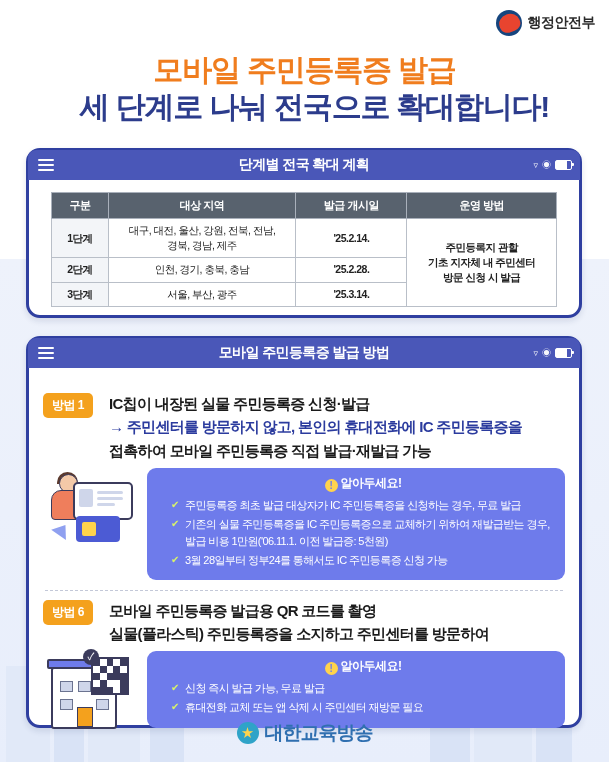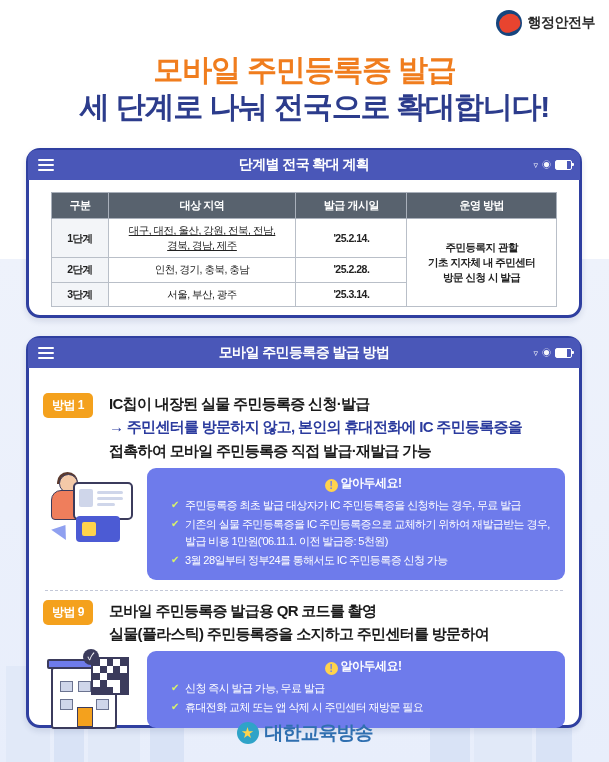--- a/index.html
+++ b/index.html
@@ -446,21 +446,21 @@
         <tr>
           <th>구분</th>
           <th>대상 지역</th>
           <th>발급 개시일</th>
           <th>운영 방법</th>
         </tr>
       </thead>
       <tbody>
         <tr>
           <td class="stage">1단계</td>
-          <td class="region" style="white-space:pre-line;text-decoration:underline;">대구, 대전, 울산, 강원, 전북, 전남,
+          <td class="region" style="white-space:pre-line;">대구, 대전, 울산, 강원, 전북, 전남,
 경북, 경남, 제주</td>
           <td class="date">'25.2.14.</td>
           <td class="method" rowspan="3" style="white-space:pre-line;">주민등록지 관할
 기초 지자체 내 주민센터
 방문 신청 시 발급</td>
         </tr>
         <tr>
           <td class="stage">2단계</td>
           <td class="region">인천, 경기, 충북, 충남</td>
           <td class="date">'25.2.28.</td>
@@ -525,21 +525,21 @@
           </div>
           <div class="note-li">주민등록증 최초 발급 대상자가 IC 주민등록증을 신청하는 경우, 무료 발급</div>
           <div class="note-li">기존의 실물 주민등록증을 IC 주민등록증으로 교체하기 위하여 재발급받는 경우, 발급 비용 1만원('06.11.1. 이전 발급증: 5천원)</div>
           <div class="note-li">3월 28일부터 정부24를 통해서도 IC 주민등록증 신청 가능</div>
         </div>
       </div>
 
       <hr class="divider">
 
       <div class="m-head">
-        <div class="badge b2">방법 9</div>
+        <div class="badge b2">방법 6</div>
         <div class="m-head-text">
           <div>모바일 주민등록증 발급용 QR 코드를 촬영</div>
           <div>실물(플라스틱) 주민등록증을 소지하고 주민센터를 방문하여</div>
         </div>
       </div>
 
       <div class="note-row">
         <div class="illus">
           <div class="ill2-build">
             <div class="roof"></div>

